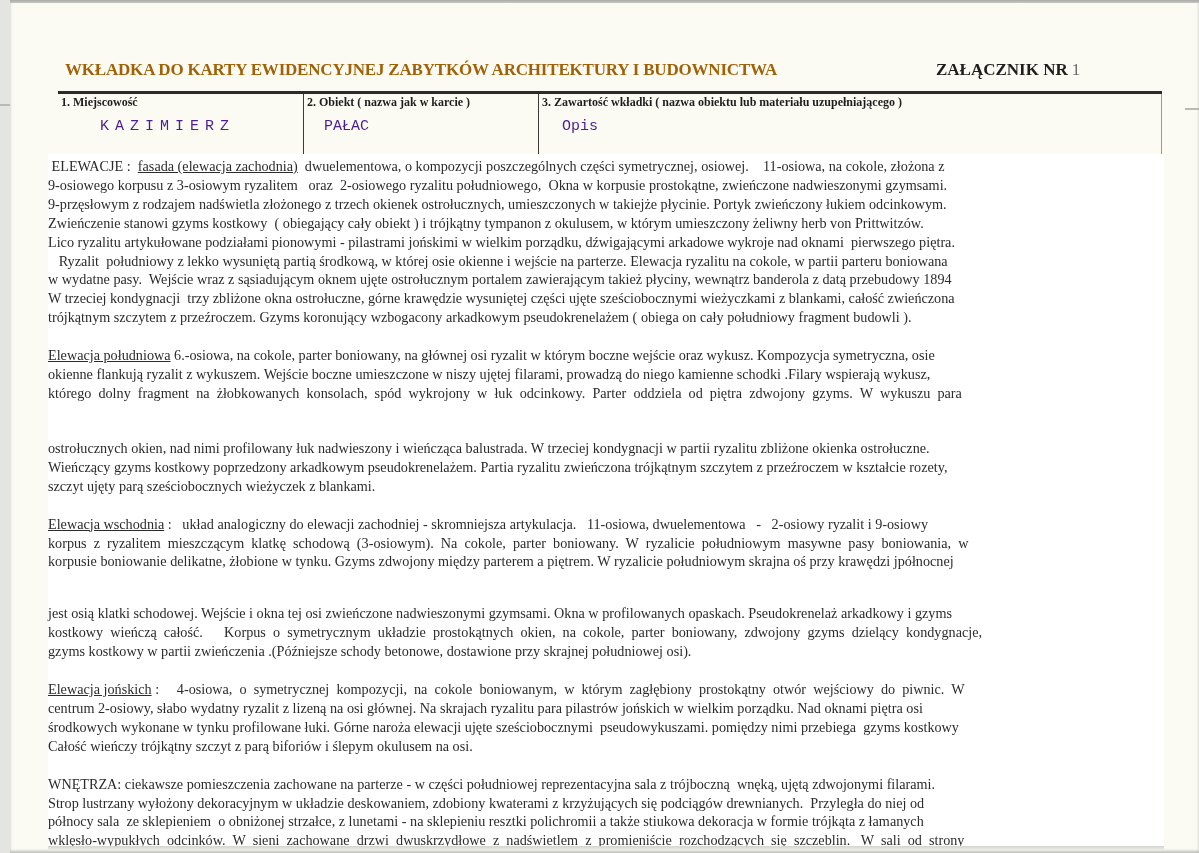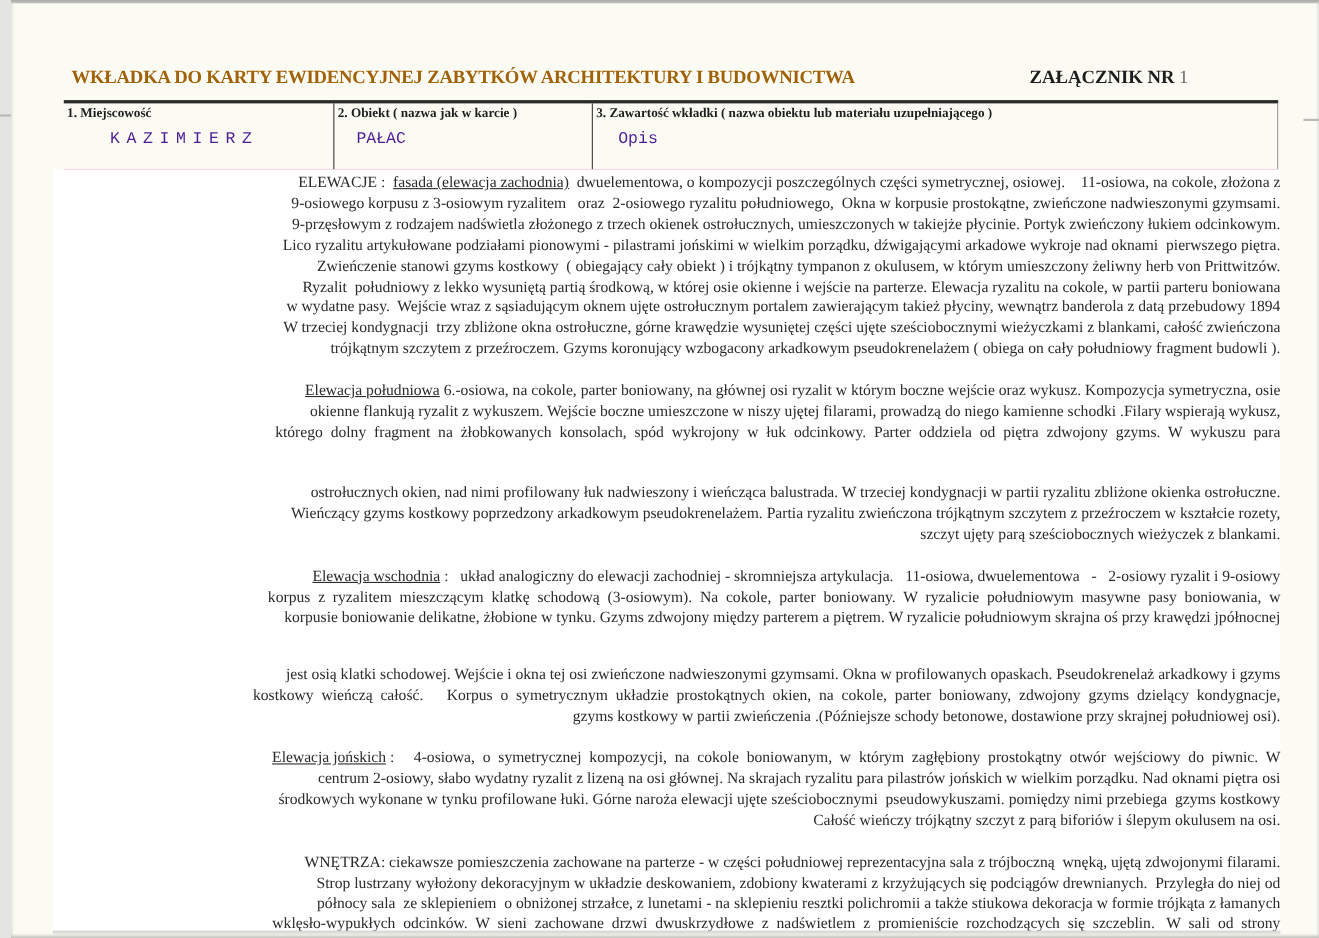--- a/index.html
+++ b/index.html
@@ -73,21 +73,21 @@
       color: #6a6a6a;
       margin-left: 4px;
     }
     .header-table {
       position: absolute;
       left: 58px;
       top: 91px;
       width: 1104px;
       height: 60px;
       border-top: 3px solid #2b2b2b;
-      border-bottom: 2px solid #ec4899;
+      border-bottom: 2px solid #0c4a6e;
       display: flex;
     }
     .header-cell {
       position: relative;
       height: 100%;
       box-sizing: border-box;
     }
     .header-cell + .header-cell {
       border-left: 1px solid #3a3a3a;
     }
@@ -127,21 +127,21 @@
       font-size: 14.2px;
       line-height: 18.9px;
       color: #2b2b2b;
       text-align: justify;
       box-sizing: border-box;
       padding: 3px 0 0 0;
     }
     .para { margin: 0; }
     .para.gap { margin-top: 19px; }
     .u { text-decoration: underline; }
-    .line { display: block; white-space: nowrap; text-align: right; }
+    .line { display: block; white-space: nowrap; text-align: left; }
     .bottom-edge {
       position: absolute;
       left: 48px;
       top: 846px;
       width: 1116px;
       height: 4px;
       background: linear-gradient(#d3d3cf, #ececea);
     }
   </style>
 </head>
@@ -173,22 +173,22 @@
     <span class="cell-value">Opis</span>
   </div>
 </div>
 
 <div class="body-text">
 
   <div class="para">
     <span class="line" style="white-space: pre;"><span style="white-space: pre;"> ELEWACJE :  </span><span class="u" style="white-space: pre;">fasada (elewacja zachodnia)</span><span style="white-space: pre;">  dwuelementowa, o kompozycji poszczególnych części symetrycznej, osiowej.    11-osiowa, na cokole, złożona z</span></span>
     <span class="line" style="white-space: pre;">9-osiowego korpusu z 3-osiowym ryzalitem   oraz  2-osiowego ryzalitu południowego,  Okna w korpusie prostokątne, zwieńczone nadwieszonymi gzymsami.</span>
     <span class="line" style="white-space: pre;">9-przęsłowym z rodzajem nadświetla złożonego z trzech okienek ostrołucznych, umieszczonych w takiejże płycinie. Portyk zwieńczony łukiem odcinkowym.</span>
+    <span class="line" style="white-space: pre;">Zwieńczenie stanowi gzyms kostkowy  ( obiegający cały obiekt ) i trójkątny tympanon z okulusem, w którym umieszczony żeliwny herb von Prittwitzów.</span>
     <span class="line" style="white-space: pre;">Lico ryzalitu artykułowane podziałami pionowymi - pilastrami jońskimi w wielkim porządku, dźwigającymi arkadowe wykroje nad oknami  pierwszego piętra.</span>
-    <span class="line" style="white-space: pre;">Zwieńczenie stanowi gzyms kostkowy  ( obiegający cały obiekt ) i trójkątny tympanon z okulusem, w którym umieszczony żeliwny herb von Prittwitzów.</span>
     <span class="line" style="white-space: pre;">   Ryzalit  południowy z lekko wysuniętą partią środkową, w której osie okienne i wejście na parterze. Elewacja ryzalitu na cokole, w partii parteru boniowana</span>
     <span class="line" style="white-space: pre;">w wydatne pasy.  Wejście wraz z sąsiadującym oknem ujęte ostrołucznym portalem zawierającym takież płyciny, wewnątrz banderola z datą przebudowy 1894</span>
     <span class="line" style="white-space: pre;">W trzeciej kondygnacji  trzy zbliżone okna ostrołuczne, górne krawędzie wysuniętej części ujęte sześciobocznymi wieżyczkami z blankami, całość zwieńczona</span>
     <span class="line" style="white-space: pre;">trójkątnym szczytem z przeźroczem. Gzyms koronujący wzbogacony arkadkowym pseudokrenelażem ( obiega on cały południowy fragment budowli ).</span>
   </div>
 
   <div class="para gap">
     <span class="line" style="white-space: pre;"><span class="u" style="white-space: pre;">Elewacja południowa</span><span style="white-space: pre;"> 6.-osiowa, na cokole, parter boniowany, na głównej osi ryzalit w którym boczne wejście oraz wykusz. Kompozycja symetryczna, osie</span></span>
     <span class="line" style="white-space: pre;">okienne flankują ryzalit z wykuszem. Wejście boczne umieszczone w niszy ujętej filarami, prowadzą do niego kamienne schodki .Filary wspierają wykusz,</span>
     <span class="line" style="white-space: pre;">którego  dolny  fragment  na  żłobkowanych  konsolach,  spód  wykrojony  w  łuk  odcinkowy.  Parter  oddziela  od  piętra  zdwojony  gzyms.  W  wykuszu  para</span>

